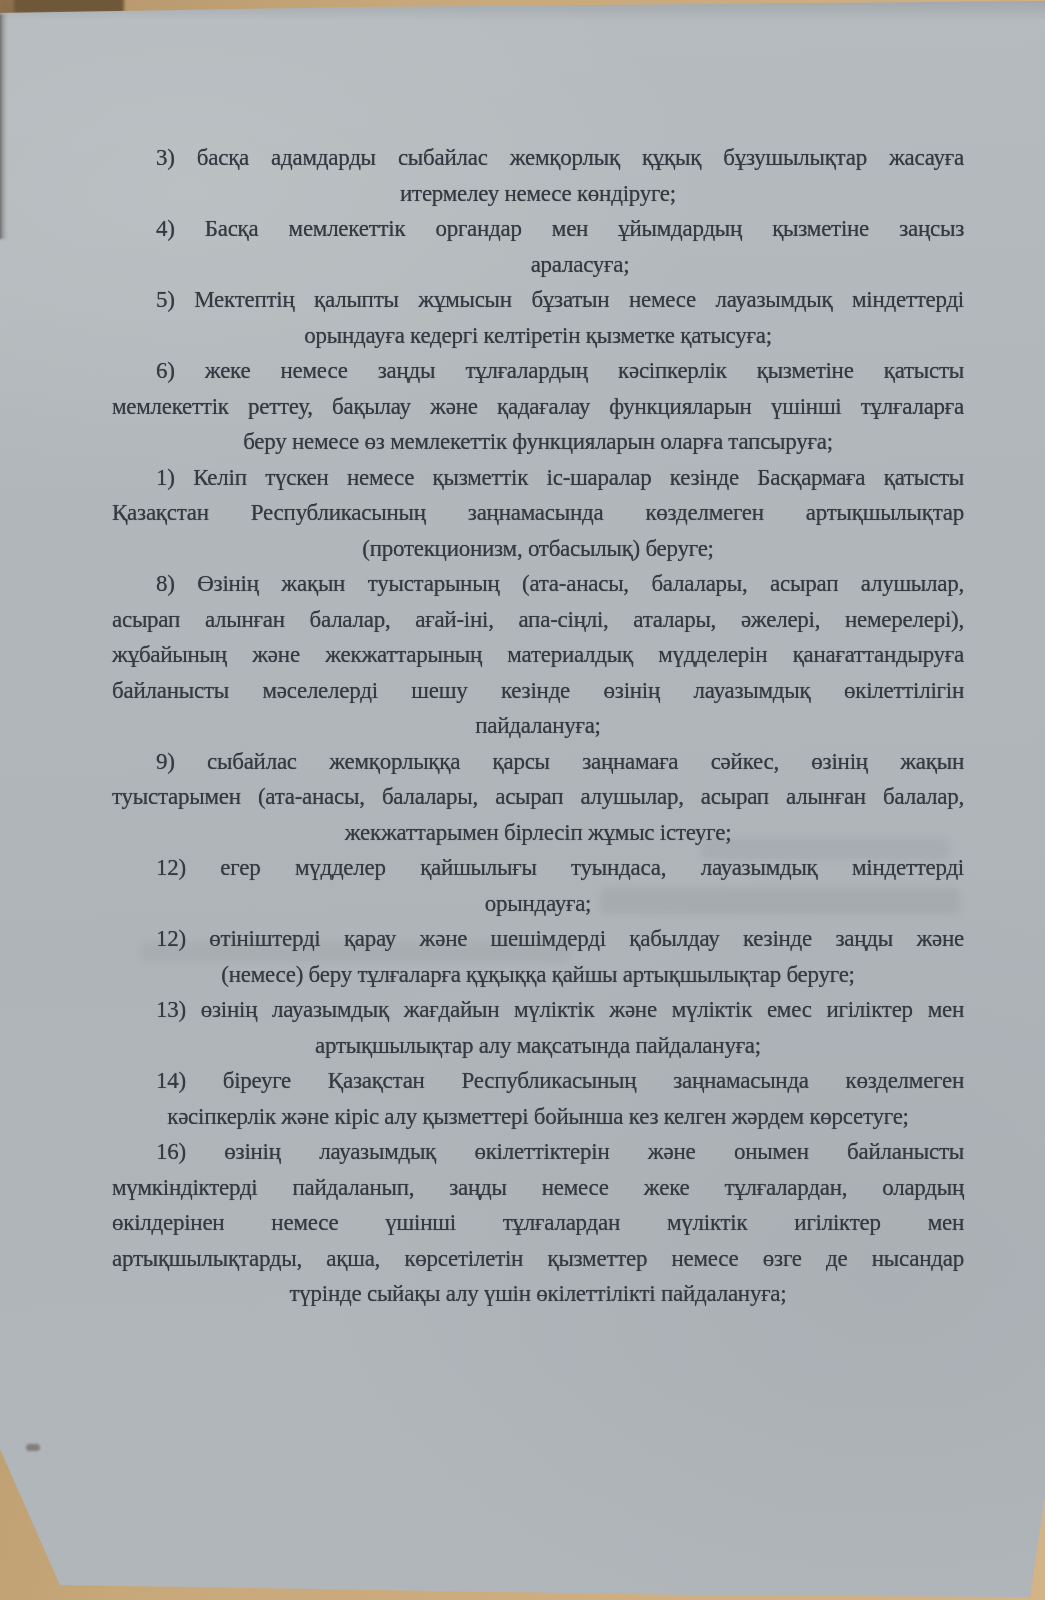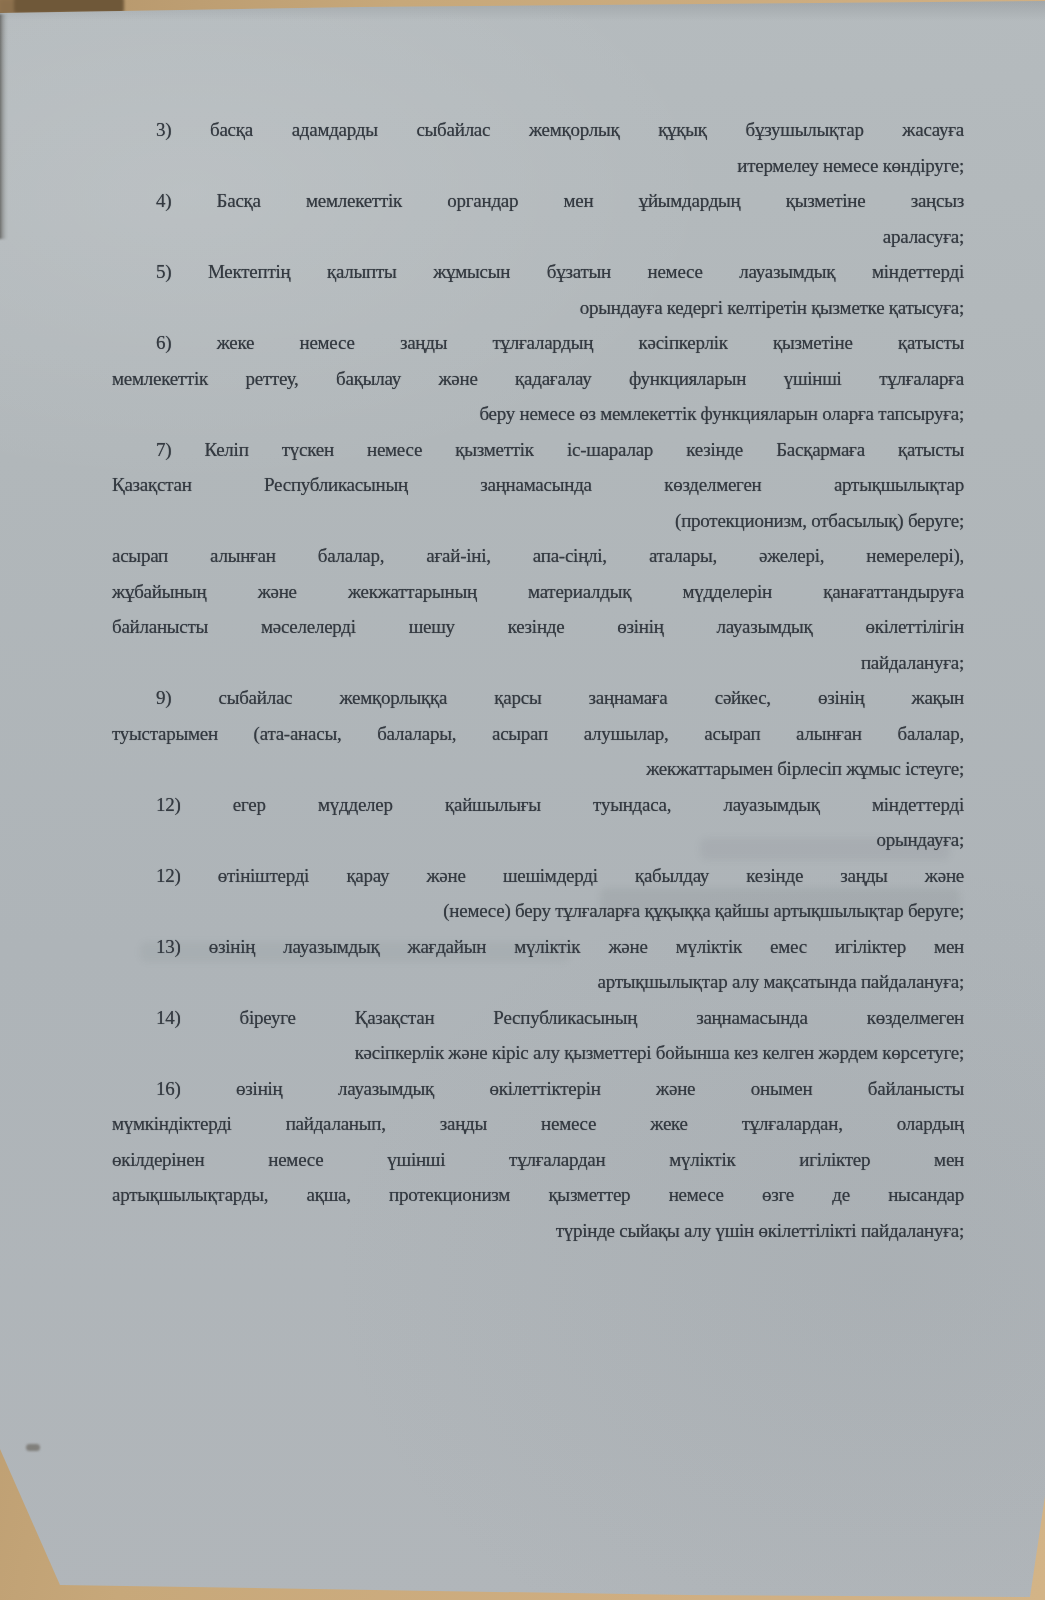--- a/index.html
+++ b/index.html
@@ -42,31 +42,31 @@
     filter:blur(1px);z-index:2;
   }
   
   .smudge{position:absolute;z-index:2;border-radius:8px;}
   .smudge.s1{left:600px;top:888px;width:360px;height:26px;background:rgba(88,94,100,0.10);filter:blur(3px);}
   .smudge.s2{left:140px;top:942px;width:430px;height:20px;background:rgba(88,94,100,0.07);filter:blur(3px);}
   .smudge.s3{left:700px;top:838px;width:250px;height:22px;background:rgba(88,94,100,0.08);filter:blur(3px);}
   .smudge.s4{left:26px;top:1444px;width:14px;height:7px;background:rgba(70,62,48,0.45);filter:blur(1px);}
   
   .text-block{
-    position:absolute;left:112px;top:112px;width:852px;z-index:3;
+    position:absolute;left:112px;top:140px;width:852px;z-index:3;
     color:#343a41;
-    font-size:19px;
+    font-size:23px;
     letter-spacing:-0.25px;
     text-shadow:0 0 0.8px rgba(52,58,65,0.75);
   }
   .para{margin:0;padding:0;}
   .line{
     line-height:35.5px;
     min-height:35.5px;
-    text-align:right;
+    text-align:center;
   }
   .line.just{
     text-align:justify;
     text-align-last:justify;
   }
   .line.first{padding-left:44px;}
   .line.hang{padding-left:84px;}
 </style>
 </head>
 <body>
@@ -95,25 +95,26 @@
       <div class="para">
         <div class="line first just">5) Мектептің қалыпты жұмысын бұзатын немесе лауазымдық міндеттерді</div>
         <div class="line">орындауға кедергі келтіретін қызметке қатысуға;</div>
       </div>
       <div class="para">
         <div class="line first just">6) жеке немесе заңды тұлғалардың кәсіпкерлік қызметіне қатысты</div>
         <div class="line just">мемлекеттік реттеу, бақылау және қадағалау функцияларын үшінші тұлғаларға</div>
         <div class="line">беру немесе өз мемлекеттік функцияларын оларға тапсыруға;</div>
       </div>
       <div class="para">
-        <div class="line first just">7) Келіп түскен немесе қызметтік іс-шаралар кезінде Басқармаға қатысты</div>
+        <div class="line first just">1) Келіп түскен немесе қызметтік іс-шаралар кезінде Басқармаға қатысты</div>
         <div class="line just">Қазақстан Республикасының заңнамасында көзделмеген артықшылықтар</div>
         <div class="line">(протекционизм, отбасылық) беруге;</div>
       </div>
       <div class="para">
+        <div class="line first just">8) Өзінің жақын туыстарының (ата-анасы, балалары, асырап алушылар,</div>
         <div class="line just">асырап алынған балалар, ағай-іні, апа-сіңлі, аталары, әжелері, немерелері),</div>
         <div class="line just">жұбайының және жекжаттарының материалдық мүдделерін қанағаттандыруға</div>
         <div class="line just">байланысты мәселелерді шешу кезінде өзінің лауазымдық өкілеттілігін</div>
         <div class="line">пайдалануға;</div>
       </div>
       <div class="para">
         <div class="line first just">9) сыбайлас жемқорлыққа қарсы заңнамаға сәйкес, өзінің жақын</div>
         <div class="line just">туыстарымен (ата-анасы, балалары, асырап алушылар, асырап алынған балалар,</div>
         <div class="line">жекжаттарымен бірлесіп жұмыс істеуге;</div>
       </div>
@@ -130,17 +131,17 @@
         <div class="line">артықшылықтар алу мақсатында пайдалануға;</div>
       </div>
       <div class="para">
         <div class="line first just">14) біреуге Қазақстан Республикасының заңнамасында көзделмеген</div>
         <div class="line">кәсіпкерлік және кіріс алу қызметтері бойынша кез келген жәрдем көрсетуге;</div>
       </div>
       <div class="para">
         <div class="line first just">16) өзінің лауазымдық өкілеттіктерін және онымен байланысты</div>
         <div class="line just">мүмкіндіктерді пайдаланып, заңды немесе жеке тұлғалардан, олардың</div>
         <div class="line just">өкілдерінен немесе үшінші тұлғалардан мүліктік игіліктер мен</div>
-        <div class="line just">артықшылықтарды, ақша, протекционизм қызметтер немесе өзге де нысандар</div>
+        <div class="line just">артықшылықтарды, ақша, көрсетілетін қызметтер немесе өзге де нысандар</div>
         <div class="line">түрінде сыйақы алу үшін өкілеттілікті пайдалануға;</div>
       </div>
     </div>
 </div>
 
 </body></html>

